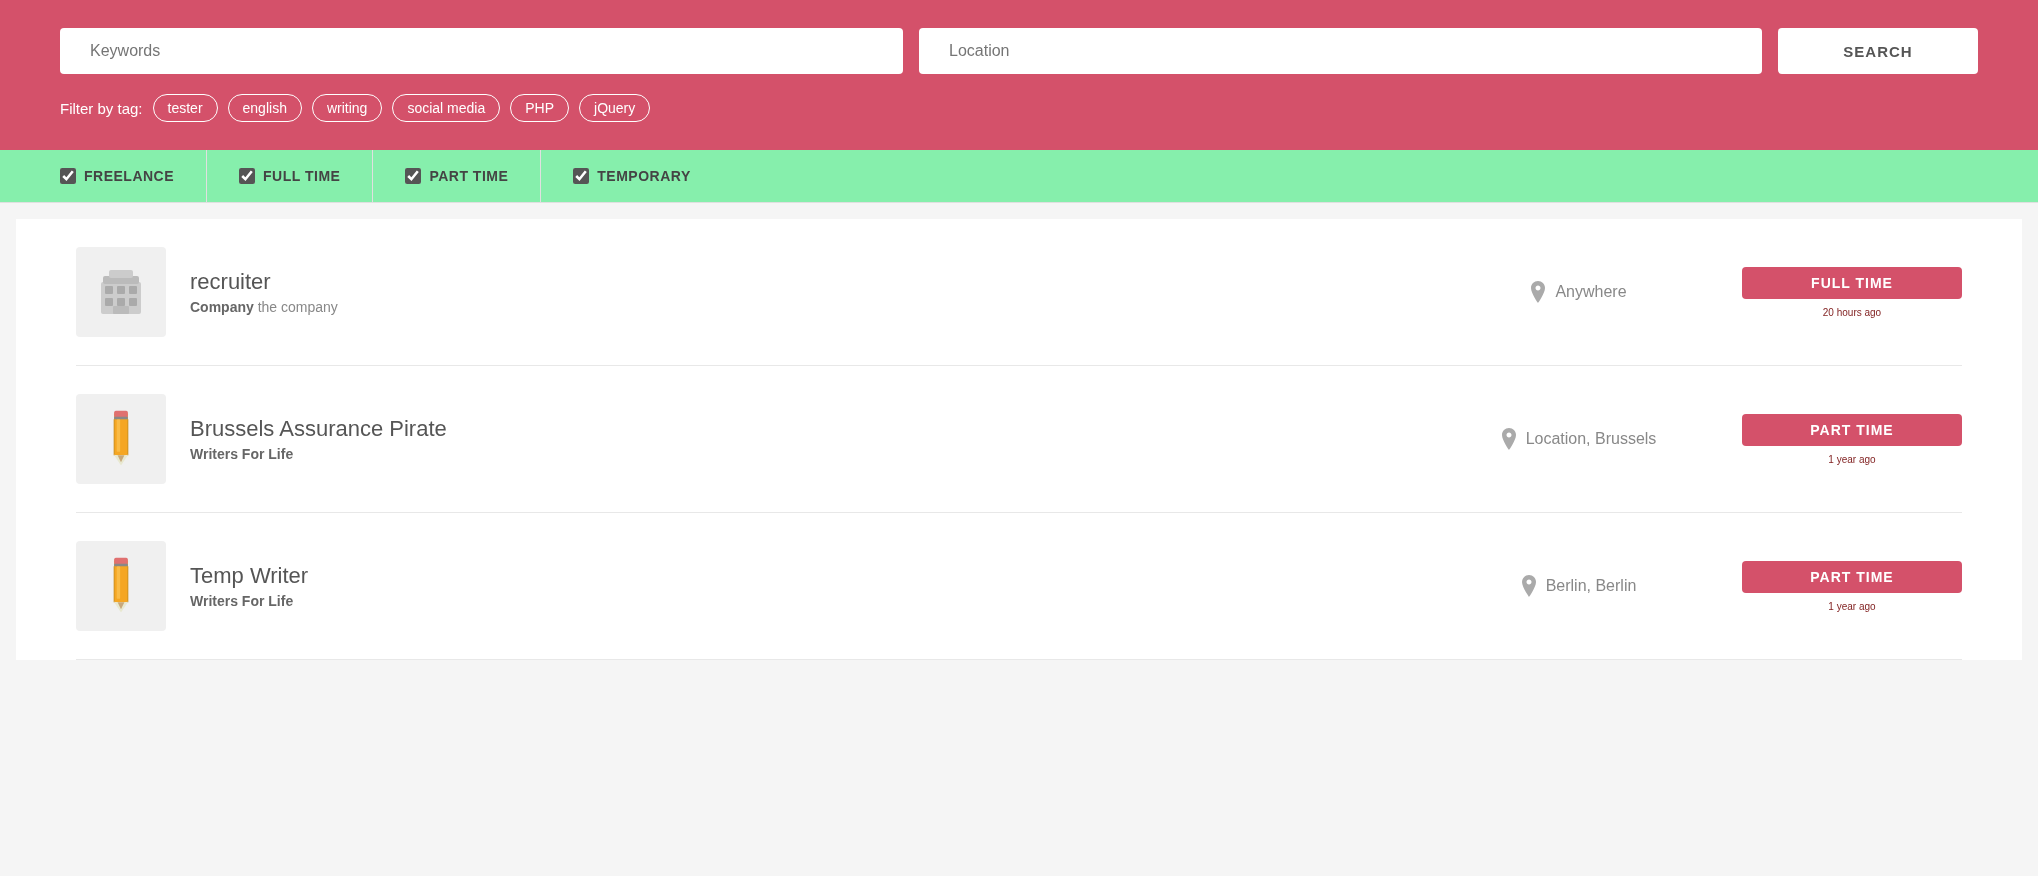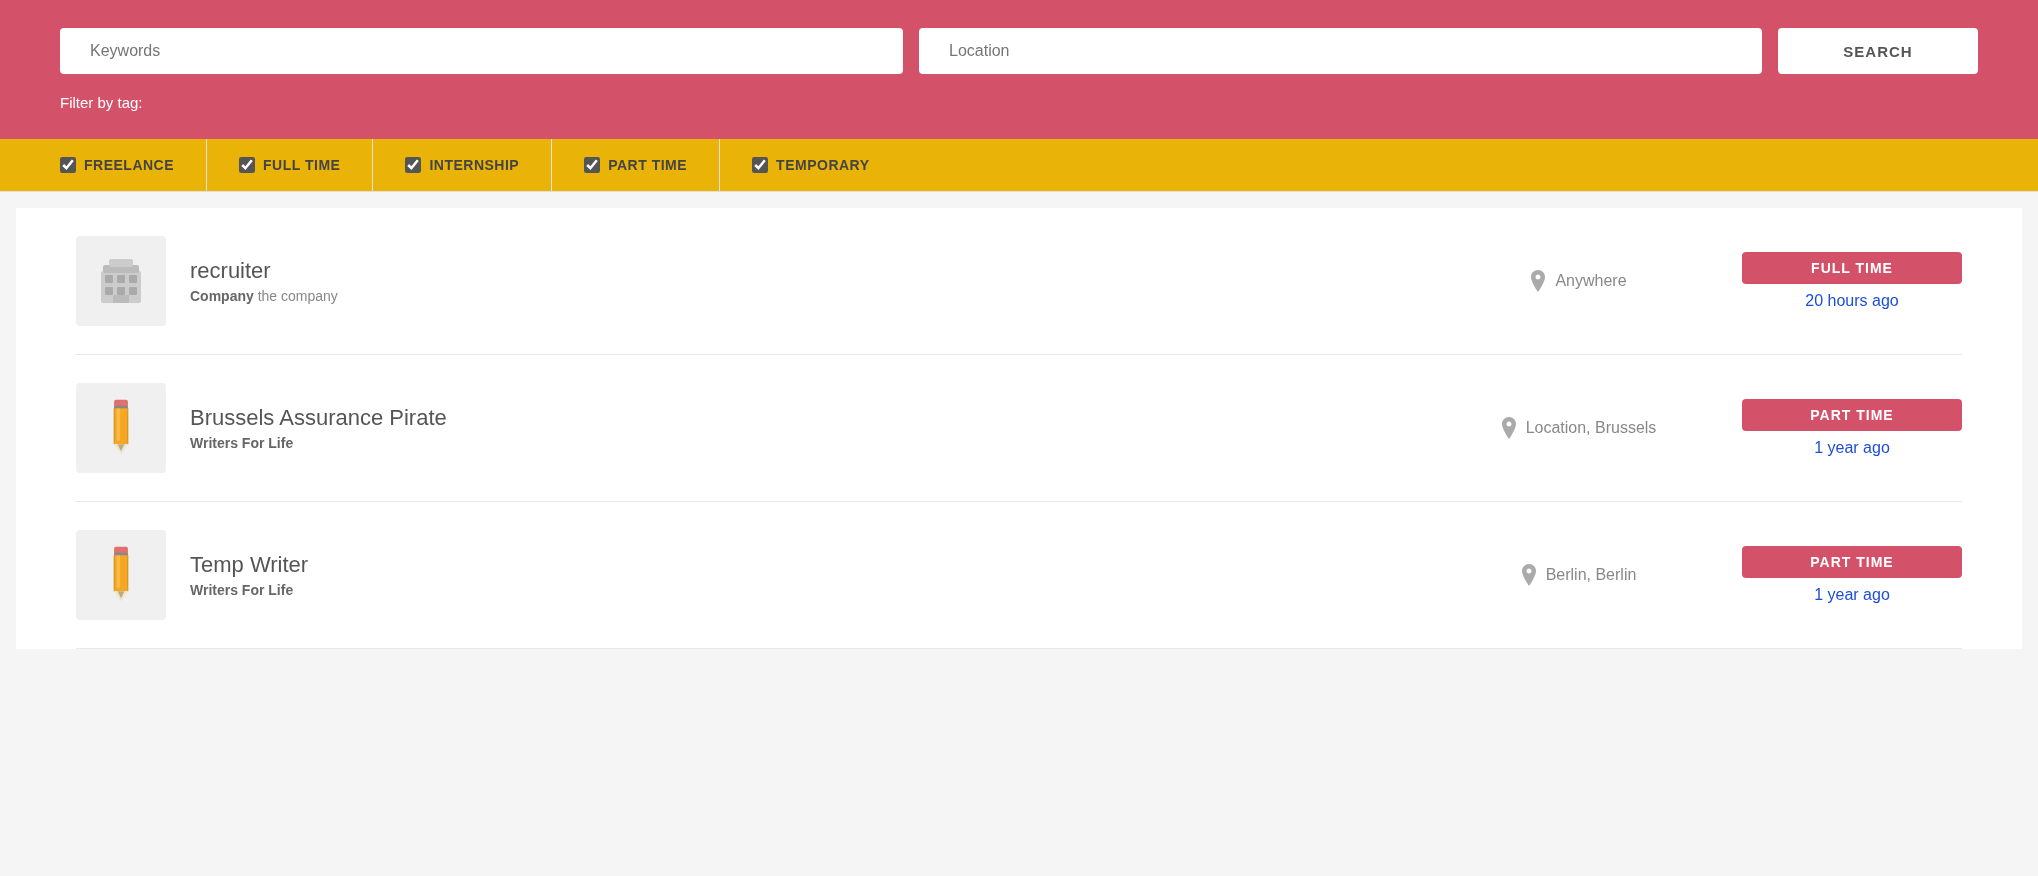--- a/index.html
+++ b/index.html
@@ -61,21 +61,21 @@
       background: transparent;
       border: 1.5px solid #fff;
       color: #fff;
       padding: 5px 14px;
       border-radius: 20px;
       font-size: 14px;
       cursor: pointer;
     }
 
     .filters-bar {
-      background: #eab308;
+      background: #86efac;
       border-bottom: 1px solid #e0e0e0;
       display: flex;
       padding: 0 60px;
     }
 
     .filter-item {
       display: flex;
       align-items: center;
       gap: 8px;
       padding: 18px 32px 18px 0;
@@ -170,57 +170,61 @@
       padding: 8px 24px;
       border-radius: 4px;
       font-size: 14px;
       font-weight: 700;
       letter-spacing: 1px;
       width: 100%;
       text-align: center;
     }
 
     .job-time {
-      color: #1d4ed8;
-      font-size: 16px;
+      color: #7f1d1d;
+      font-size: 10px;
       text-align: center;
       width: 100%;
     }
 
     .pencil-svg {
       width: 60px;
       height: 60px;
     }
   </style>
 </head>
 <body>
 
 <div class="header">
   <div class="search-row">
     <input type="text" class="search-input" placeholder="Keywords" style="">
     <input type="text" class="search-input" placeholder="Location" style="">
     <button class="search-button">SEARCH</button>
   </div>
   <div class="filter-row">
     <span class="filter-label">Filter by tag:</span>
+    <div id="tags-container" style="display: flex; gap: 10px; flex-wrap: wrap;">
+        <button class="tag-btn">tester</button>
+        <button class="tag-btn">english</button>
+        <button class="tag-btn">writing</button>
+        <button class="tag-btn">social media</button>
+        <button class="tag-btn">PHP</button>
+        <button class="tag-btn">jQuery</button>
+      </div>
   </div>
 </div>
 
 <div class="filters-bar" id="filters-bar">
     <div class="filter-item">
       <input type="checkbox" checked="" style="">
       <span>FREELANCE</span>
     </div>
     <div class="filter-item">
       <input type="checkbox" checked="" style="">
       <span>FULL TIME</span>
-    </div>
-    <div class="filter-item">
-      <input type="checkbox" checked="" style="">
-      <span>INTERNSHIP</span>
     </div>
     <div class="filter-item">
       <input type="checkbox" checked="" style="">
       <span>PART TIME</span>
     </div>
     <div class="filter-item">
       <input type="checkbox" checked="" style="">
       <span>TEMPORARY</span>
     </div>
   </div>

